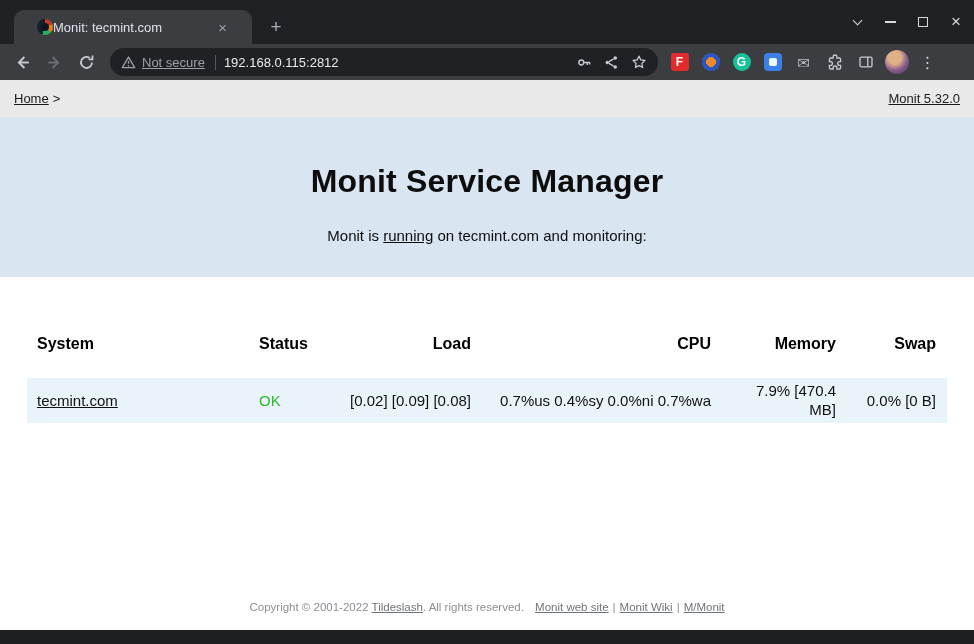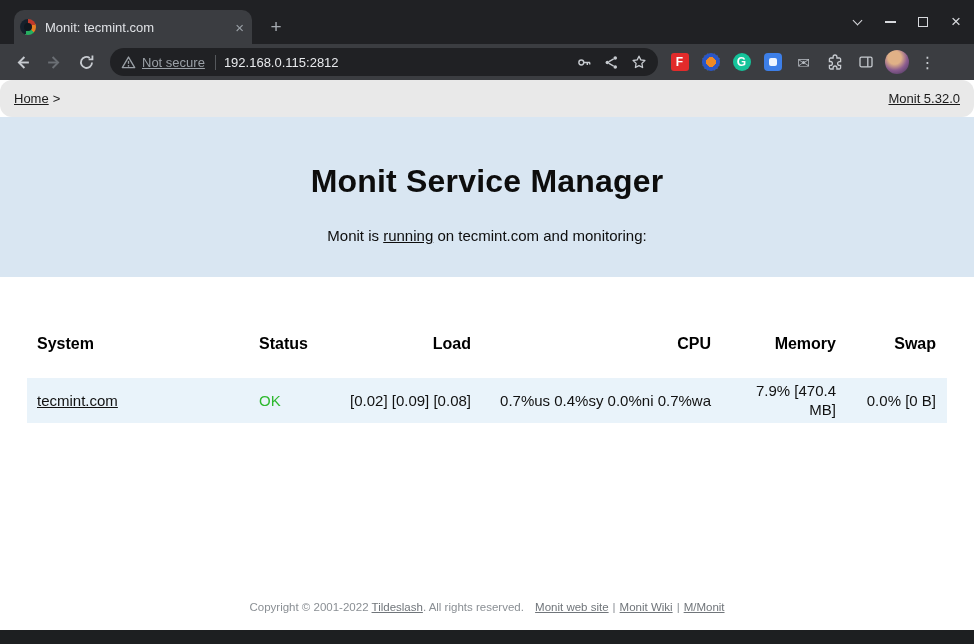--- a/index.html
+++ b/index.html
@@ -8,21 +8,21 @@
     font-family:"Liberation Sans","DejaVu Sans",sans-serif;
     background:#fff; overflow:hidden;
   }
   a { color:inherit; text-decoration:underline; cursor:pointer; }
 
   
   .tabstrip { height:44px; background:var(--frame-bg,#202124); position:relative; }
   .tab {
     position:absolute; left:14px; bottom:0; width:238px; height:34px;
     background:var(--toolbar-bg,#3b3d41); border-radius:10px 10px 0 0;
-    display:flex; align-items:center; padding:0 6px; gap:9px;
+    display:flex; align-items:center; padding:0 23px; 
   }
   .favicon { width:16px; height:16px; border-radius:50%; flex:0 0 auto; position:relative;
     background:conic-gradient(#c0392b 0 70deg,#e67e22 70deg 130deg,#27ae60 130deg 200deg,#15202b 200deg 360deg); }
   .favicon::after { content:""; position:absolute; inset:4px; border-radius:50%; background:#10181f; }
   .tab-title { color:#dfe1e5; font-size:13px; flex:1; white-space:nowrap; overflow:hidden; }
   .tab-close { color:#9aa0a6; font-size:15px; line-height:1; padding:0 2px; cursor:pointer; }
   .newtab { position:absolute; left:264px; bottom:5px; width:24px; height:24px; color:#a6abb1;
     font-size:19px; display:flex; align-items:center; justify-content:center; cursor:pointer; }
   .win-controls { position:absolute; right:8px; top:0; height:44px; display:flex; align-items:center; gap:13px; }
   .wc { width:20px; height:20px; display:flex; align-items:center; justify-content:center; color:#d7d9dd; cursor:pointer; }
@@ -56,21 +56,21 @@
   .blue-badge::after { content:""; position:absolute; inset:5px; border-radius:2px; background:#fff; opacity:.92; }
   .mail-badge { color:#b9bec4; font-size:15px; line-height:1; }
   .tool-icon { color:#c7cbd0; }
   .avatar { width:24px; height:24px; border-radius:50%;
     background:radial-gradient(circle at 40% 32%,#e0b187 0 30%,#8a5c8f 58%,#3c2f52 100%); }
   .dots { color:#c7cbd0; font-size:16px; }
 
   
   .page { height:550px; background:#fff; color:#111; }
   .navstrip { height:37px; background:var(--nav-bg,#e9e9e9); position:relative;
-    display:flex; align-items:center; justify-content:space-between; padding:0 14px; font-size:13px; color:#1a1a1a;border-radius:12px; }
+    display:flex; align-items:center; justify-content:space-between; padding:0 14px; font-size:13px; color:#1a1a1a; }
   .nav-center { position:absolute; left:0; right:0; text-align:center; }
   .nav-sep { margin-left:4px; }
   .hero { height:160px; background:var(--hero-bg,#d9e6f2); text-align:center; padding-top:46px; color:#0d0d0d; }
   .hero h1 { font-size:32px; font-weight:bold; letter-spacing:.2px; }
   .hero p { margin-top:27px; font-size:15px; }
 
   .tbl { margin:57px 27px 0; }
   .tbl-head,.tbl-row { display:grid; grid-template-columns:232px 80px 132px 240px 125px 111px; align-items:center; }
   .tbl-head { font-weight:bold; font-size:16px; margin-bottom:23px; color:#000; }
   .tbl-row { background:var(--row-bg,#e9f3fa); min-height:45px; font-size:15px; color:#111; }

